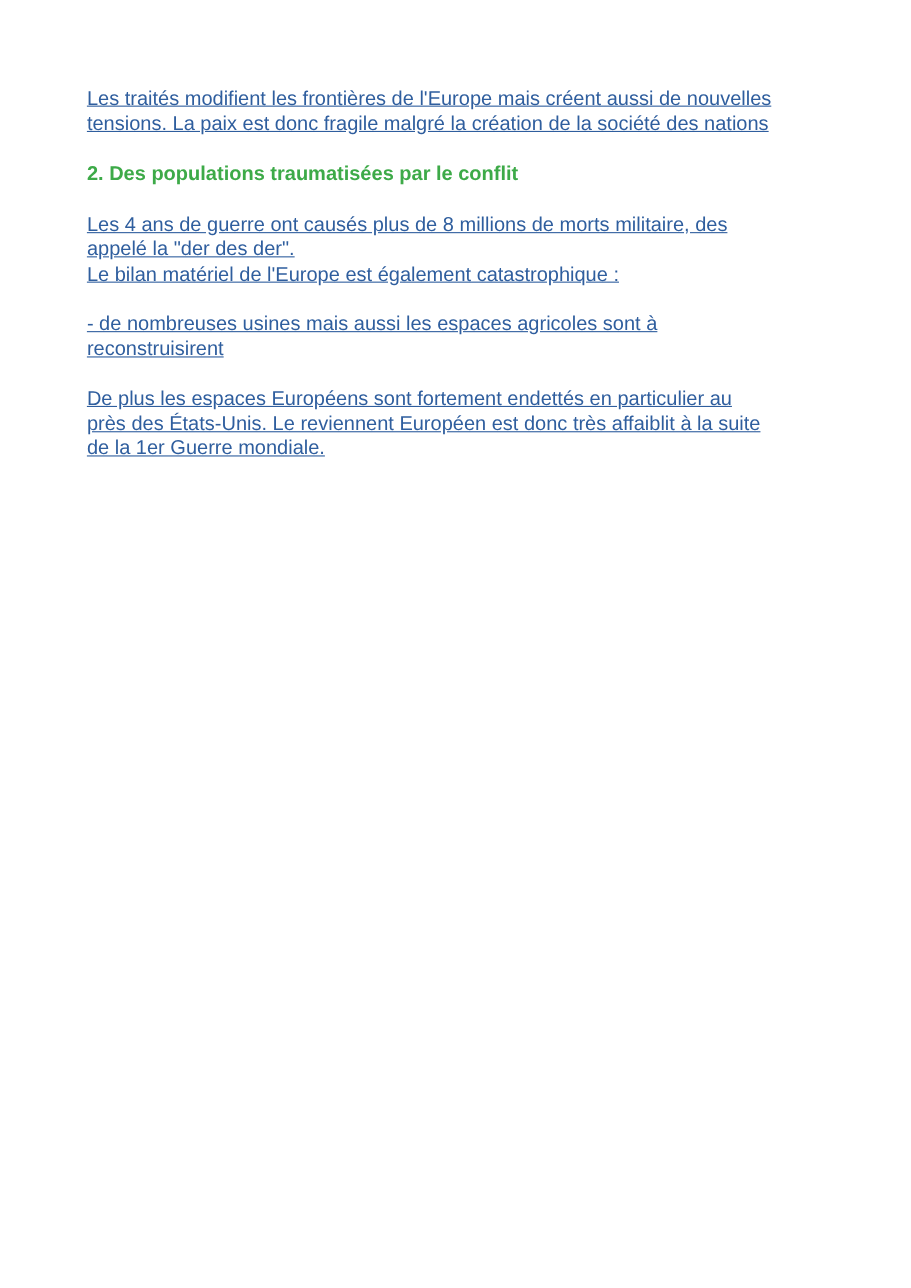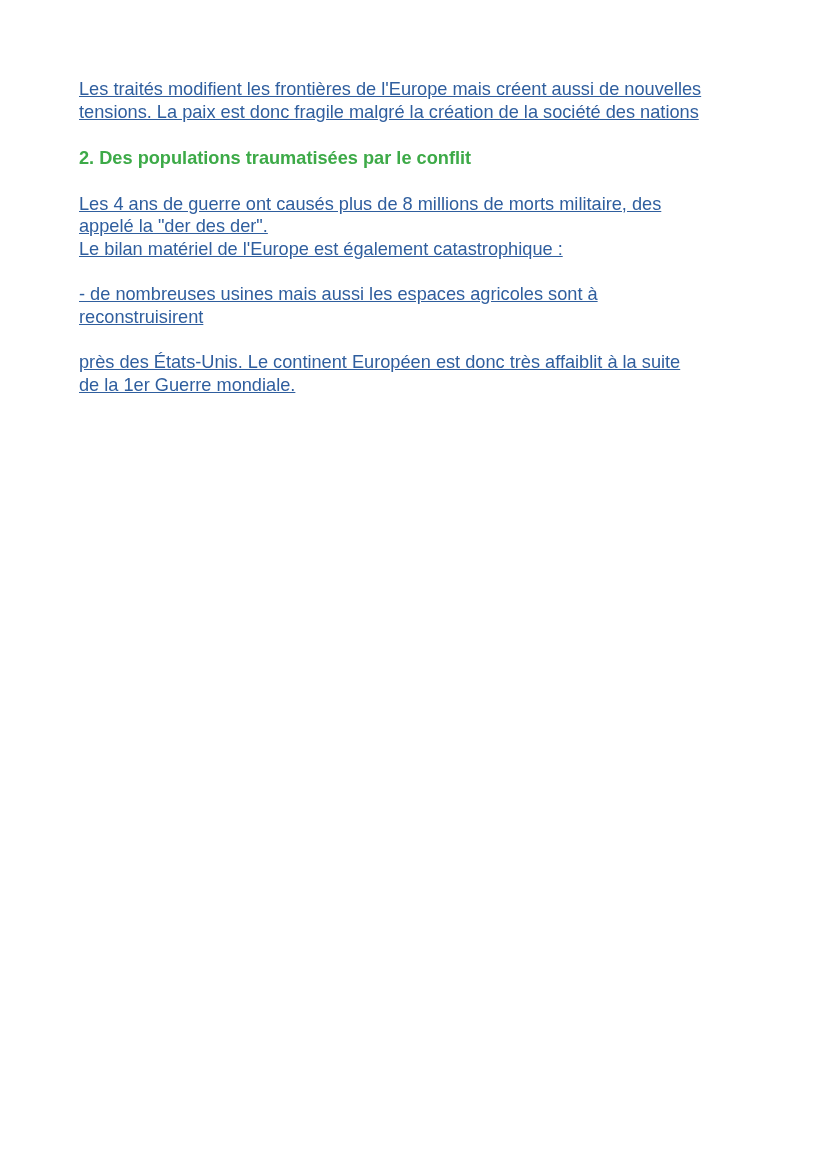--- a/index.html
+++ b/index.html
@@ -69,17 +69,18 @@
   <div class="gap"></div>
 
   <p class="para">
     <span class="line">- de nombreuses usines mais aussi les espaces agricoles sont à</span>
     <span class="line">reconstruisirent</span>
   </p>
 
   <div class="gap"></div>
 
   <p class="para">
-    <span class="line">près des États-Unis. Le continent Européen est donc très affaiblit à la suite</span>
+    <span class="line">De plus les espaces Européens sont fortement endettés en particulier au</span>
+    <span class="line">près des États-Unis. Le reviennent Européen est donc très affaiblit à la suite</span>
     <span class="line">de la 1er Guerre mondiale.</span>
   </p>
 
 </div>
 
 </body></html>

